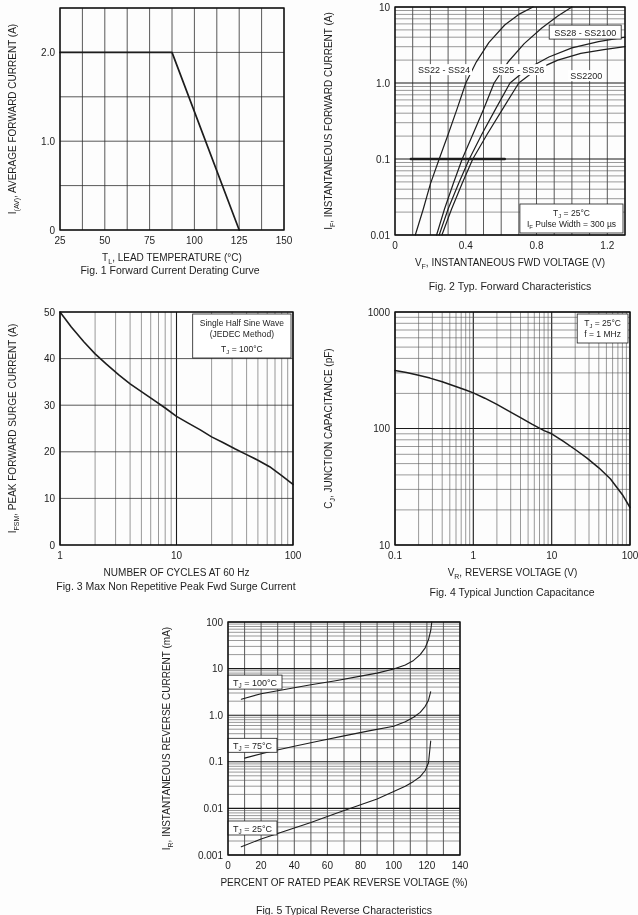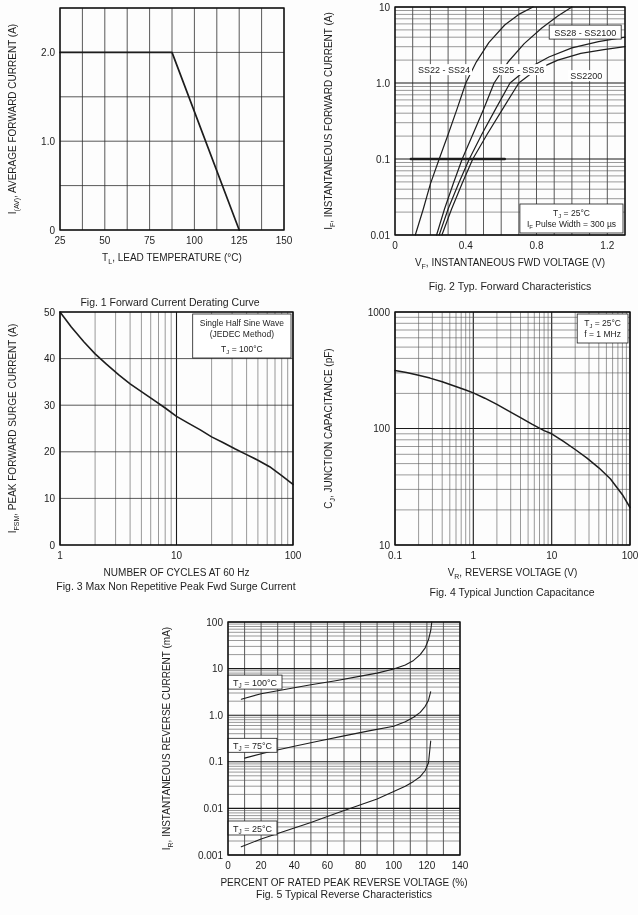--- a/index.html
+++ b/index.html
@@ -9,25 +9,25 @@
   }
   .page{position:absolute;inset:0;}
   .fig{position:absolute;margin:0;}
   #fig1{left:0;top:0;width:318px;height:300px;}
   #fig2{left:318px;top:0;width:320px;height:300px;}
   #fig3{left:0;top:295px;width:318px;height:315px;}
   #fig4{left:318px;top:295px;width:320px;height:315px;}
   #fig5{left:0;top:608px;width:638px;height:307px;}
   .chart{position:absolute;left:0;top:0;}
   .cap{position:absolute;font-size:10.5px;line-height:12px;text-align:center;color:#1d1d1d;}
-  #fig1 .cap{left:40px;top:296px;width:260px;}
+  #fig1 .cap{left:40px;top:264px;width:260px;}
   #fig2 .cap{left:42px;top:280px;width:300px;}
   #fig3 .cap{left:46px;top:285px;width:260px;}
   #fig4 .cap{left:44px;top:291px;width:300px;}
-  #fig5 .cap{left:144px;top:280px;width:400px;}
+  #fig5 .cap{left:144px;top:296px;width:400px;}
   svg text{fill:#1d1d1d;}
 </style>
 </head>
 <body>
 
 <div class="page">
 
   <figure class="fig" id="fig1">
     <svg class="chart" width="318" height="276">
         <g>

